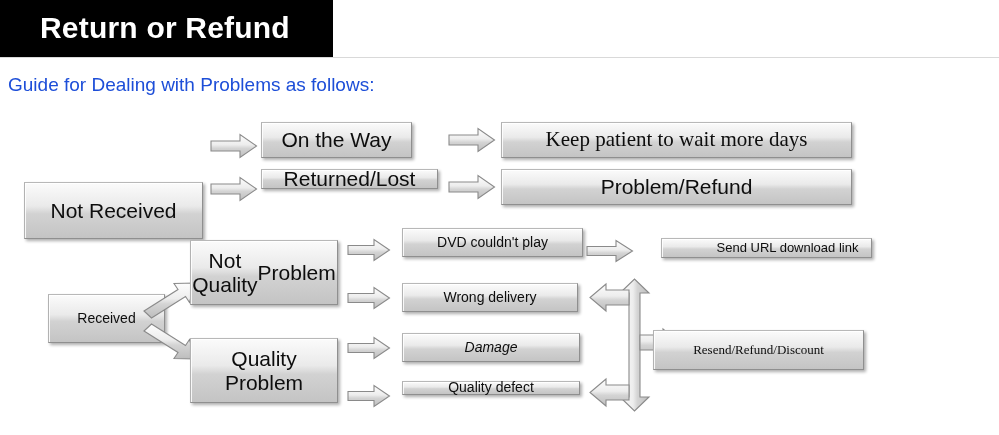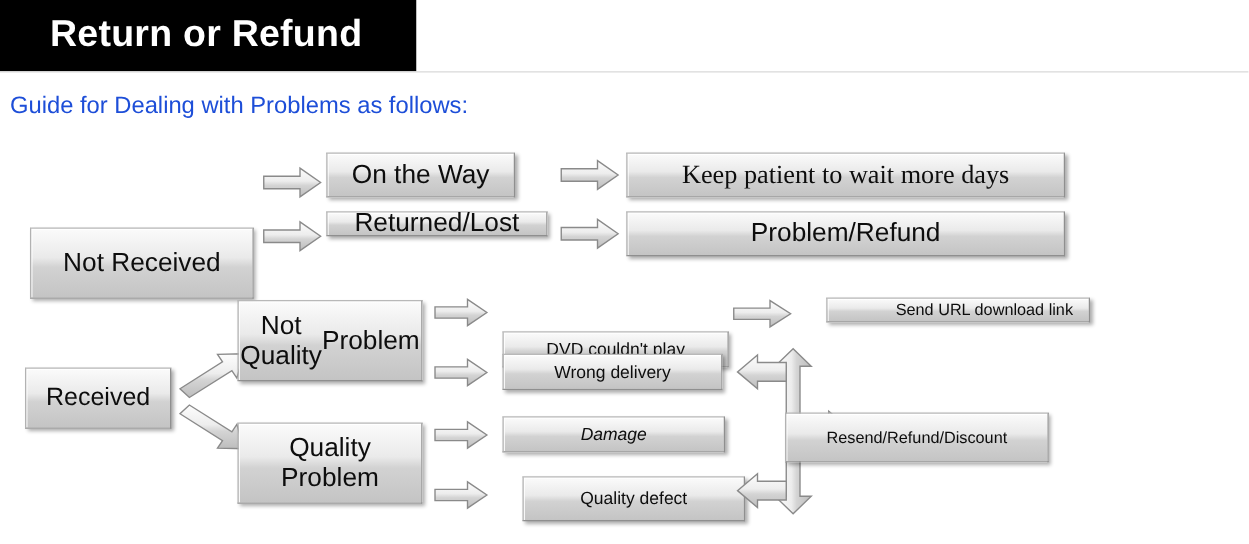--- a/index.html
+++ b/index.html
@@ -73,21 +73,21 @@
     justify-content: center;
     text-align: center;
     color: #0d0d0d;
     line-height: 1.12;
     padding: 0 6px;
   }
   .fbox .lbl { display: block; width: 100%; }
 
   
   .t-lg   { font-size: 21px; }
-  .t-md   { font-size: 20px; }
+  .t-md   { font-size: 14px; margin-left: 28px; }
   .t-sm   { font-size: 14px; }
   .t-xs   { font-size: 13px; }
 
   
   .arrow {
     position: absolute;
     overflow: visible;
   }
   .arrow svg { display: block; overflow: visible; }
   .ar-fill  { fill: url(#arrGrad); stroke: #8a8a8a; stroke-width: 1.1; }
@@ -204,33 +204,33 @@
     <svg width="44" height="24" viewBox="0 0 44 24">
       <path class="ar-fill" d="M1,7.5 L27,7.5 L27,1.5 L42.5,12 L27,22.5 L27,16.5 L1,16.5 Z"></path>
     </svg>
   </div>
   <div class="arrow" style="left:347px; top:384px;">
     <svg width="44" height="24" viewBox="0 0 44 24">
       <path class="ar-fill" d="M1,7.5 L27,7.5 L27,1.5 L42.5,12 L27,22.5 L27,16.5 L1,16.5 Z"></path>
     </svg>
   </div>
 
-  <div class="fbox t-sm" style="left:402px; top:228px; width:181px; height:29px;margin-top:37px;">
+  <div class="fbox t-sm" style="left:402px; top:228px; width:181px; height:29px;">
     <span class="lbl">DVD couldn't play</span>
   </div>
 
   <div class="fbox t-sm" style="left:402px; top:283px; width:176px; height:29px;">
     <span class="lbl">Wrong delivery</span>
   </div>
 
   <div class="fbox t-sm" style="left:402px; top:333px; width:178px; height:29px;font-style:italic;">
     <span class="lbl">Damage</span>
   </div>
 
-  <div class="fbox t-sm" style="left:418px; top:381px; width:178px; height:36px;">
+  <div class="fbox t-sm" style="left:402px; top:381px; width:178px; height:14px;">
     <span class="lbl">Quality defect</span>
   </div>
 
   <div class="arrow" style="left:586px; top:239px;">
     <svg width="48" height="24" viewBox="0 0 48 24">
       <path class="ar-fill" d="M1,7.5 L30,7.5 L30,1.5 L46.5,12 L30,22.5 L30,16.5 L1,16.5 Z"></path>
     </svg>
   </div>
 
   <div class="arrow" style="left:588px; top:277px;">
@@ -244,17 +244,17 @@
       <path class="ar-fill" d="M52,58 L52,73 L75,73 L75,79 L91,65.5 L75,52 L75,58 Z"></path>
 
       <path class="ar-fill" d="M41,108 L41,123 L18,123 L18,129 L2,115.5 L18,102 L18,108 Z"></path>
     </svg>
   </div>
 
   <div class="fbox t-xs" style="left:661px; top:238px; width:211px; height:20px;padding-left:48px;">
     <span class="lbl">Send URL download link</span>
   </div>
 
-  <div class="fbox t-xs" style="left:628px; top:330px; width:211px; height:40px;">
+  <div class="fbox t-xs" style="left:653px; top:330px; width:211px; height:40px;font-family:Liberation Serif, serif;">
     <span class="lbl">Resend/Refund/Discount</span>
   </div>
 
 </div>
 
 </body></html>

